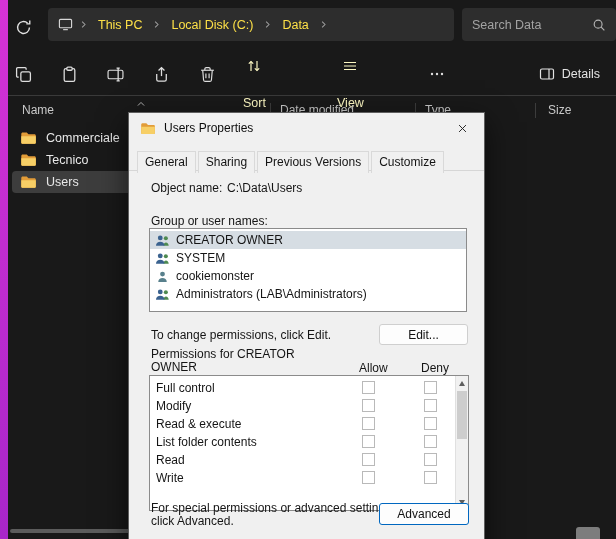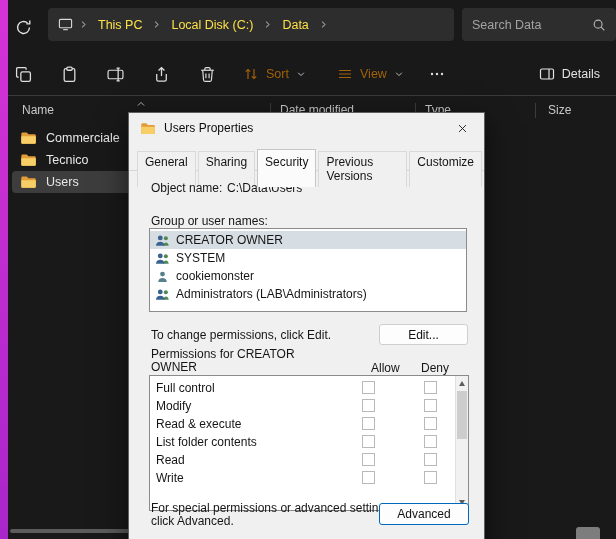--- a/index.html
+++ b/index.html
@@ -30,23 +30,23 @@
     padding:0 10px; }
   .search-bar input { flex:1; min-width:0; background:transparent; border:none; outline:none;
     color:#3b82f6; font-size:12.5px; font-family:"Liberation Sans", sans-serif; }
   .search-bar input::placeholder { color:#a3a3a3; }
   .search-icon { color:#b5b5b5; margin-left:6px; }
 
   
   .tool-icons { position:absolute; left:4px; top:57px; display:flex; gap:8px; }
   .tool-btn { width:38px; height:34px; display:flex; align-items:center; justify-content:center;
     color:#dedede; background:transparent; border:none; border-radius:4px; }
-  .dd-btn { position:absolute; top:58px; height:32px; display:flex; align-items:center; gap:7px;
-    color:#a16207; background:transparent; border:none; font-size:12.5px; padding:0 9px;
-    border-radius:4px; font-family:"Liberation Sans", sans-serif; }
+  .dd-btn { position:absolute; top:58px; height:32px; display:flex; align-items:center; gap:22px;
+    color:#fef9c3; background:transparent; border:none; font-size:12.5px; padding:0 9px;
+    border-radius:4px; font-family:"Liberation Sans", sans-serif;flex-direction:column; }
   .dd-btn .cdn { color:#bdbdbd; }
   .sort-btn { left:234px; } .view-btn { left:328px; }
   .more-btn { position:absolute; left:420px; top:60px; width:34px; height:28px; display:flex;
     align-items:center; justify-content:center; color:#dedede; background:transparent; border:none; border-radius:4px; }
   .details-btn { position:absolute; right:6px; top:58px; height:32px; display:flex; align-items:center;
     gap:7px; color:#e3e3e3; background:transparent; border:none; font-size:12.5px; padding:0 10px;
     font-family:"Liberation Sans", sans-serif; }
   .toolbar-divider { position:absolute; left:8px; right:0; top:95px; height:1px; background:#3a3a3a; }
 
   
@@ -92,21 +92,21 @@
   .users-list { position:absolute; left:20px; top:115px; width:318px; height:84px;
     background:#fff; border:1px solid #8b8b8b; padding-top:2px; }
   .user-row { height:18px; display:flex; align-items:center; gap:6px; padding:0 5px; font-size:12px; }
   .user-row.selected { background:#d6dde3; }
   .edit-hint { position:absolute; left:22px; top:215px; }
   .btn { position:absolute; background:#fdfdfd; border:1px solid #cfcfcf; border-radius:3px;
     font-size:12px; color:#111; display:flex; align-items:center; justify-content:center;
     font-family:"Liberation Sans", sans-serif; }
   .edit-btn { left:250px; top:211px; width:89px; height:21px; }
   .perm-label { position:absolute; left:22px; top:235px; width:150px; line-height:13px; }
-  .allow-label { position:absolute; left:242px; top:248px; }
+  .allow-label { position:absolute; left:230px; top:248px; }
   .deny-label { position:absolute; left:292px; top:248px; }
   .perm-list { position:absolute; left:20px; top:262px; width:320px; height:136px;
     background:#fff; border:1px solid #8b8b8b; overflow:hidden; padding-top:3px; }
   .perm-row { position:relative; height:18px; display:flex; align-items:center; padding-left:6px; font-size:12px; }
   .cb { position:absolute; top:2px; width:13px; height:13px; background:#fff; border:1px solid #b9b9b9; }
   .cb.allow { left:212px; } .cb.deny { left:274px; }
   .vscroll { position:absolute; right:0; top:0; width:13px; height:100%;
     background:#f1f1f1; border-left:1px solid #e0e0e0; }
   .tri-up { position:absolute; left:3px; top:5px; width:0; height:0;
     border-left:3.5px solid transparent; border-right:3.5px solid transparent; border-bottom:5px solid #5e5e5e; }
@@ -337,21 +337,20 @@
         <svg width="11" height="11" viewBox="0 0 16 16" stroke="currentColor" stroke-width="1.4">
             <path d="M3 3l10 10M13 3 3 13"></path>
           </svg>
       </span>
     </button>
 
     <div class="tab-line"></div>
     <div class="tabs">
       <span class="tab">General</span>
       <span class="tab">Sharing</span>
-      <span class="tab active">Security</span>
       <span class="tab">Previous Versions</span>
       <span class="tab">Customize</span>
     </div>
 
     <span class="obj-label">Object name:</span>
     <span class="obj-value">C:\Data\Users</span>
 
     <span class="group-label">Group or user names:</span>
 
     <div class="users-list">

